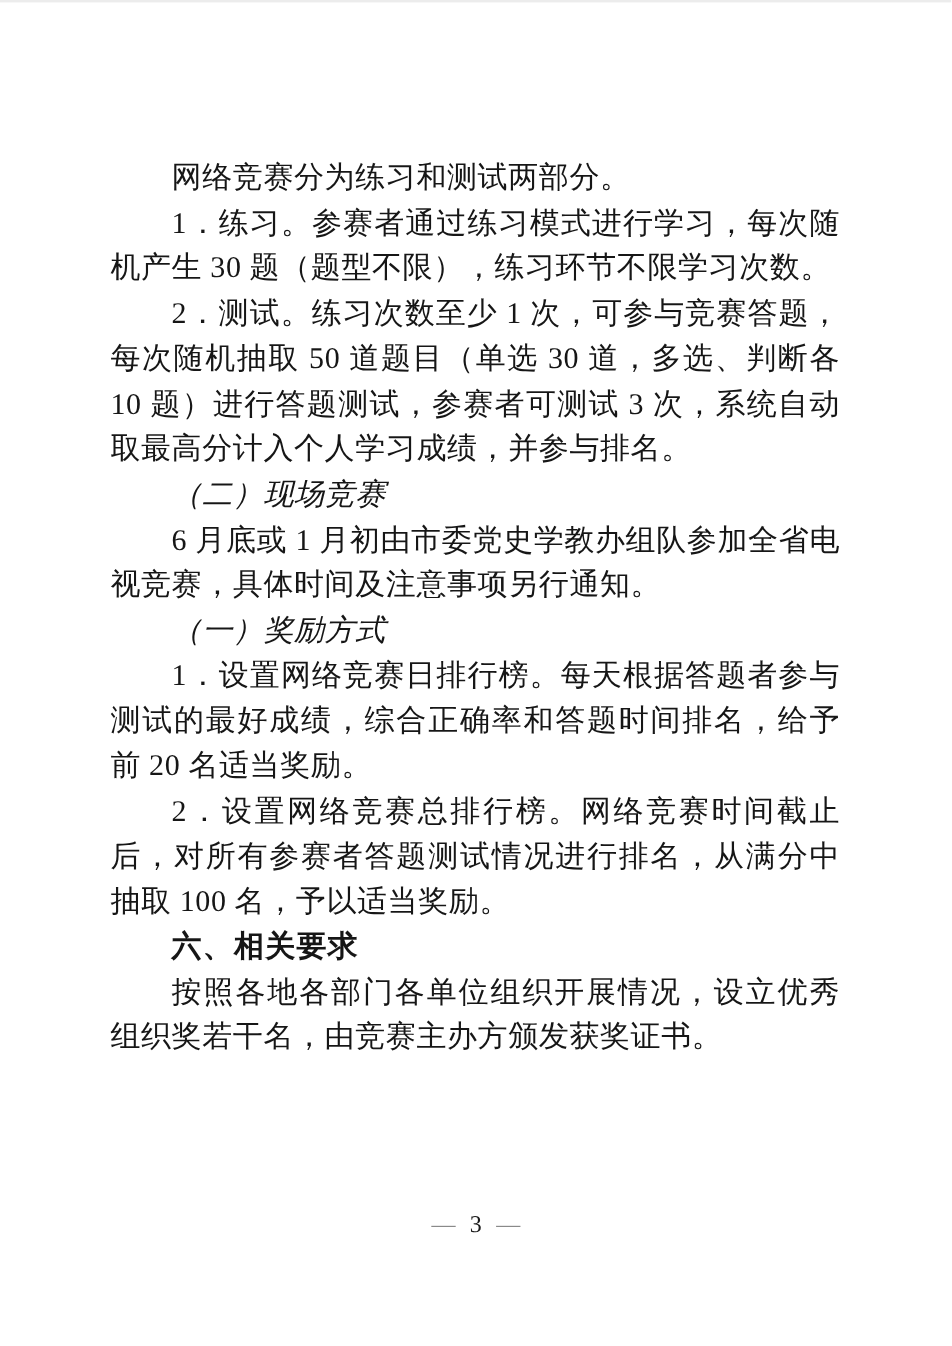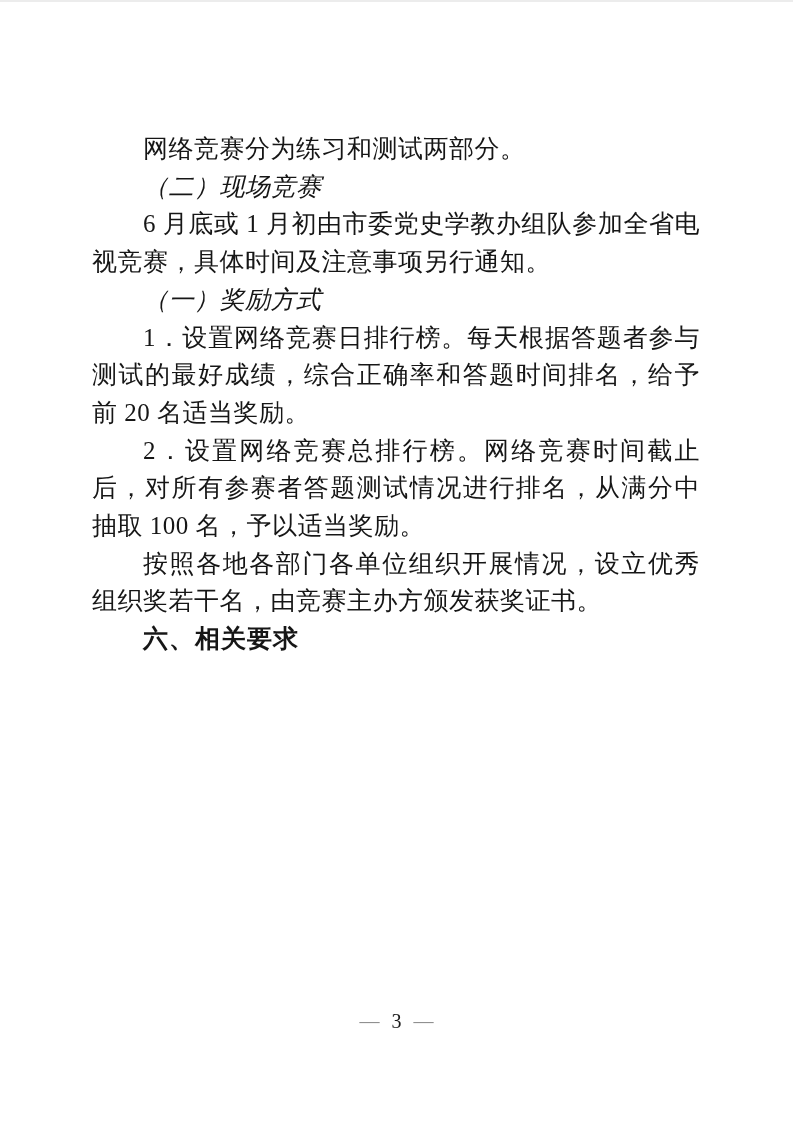--- a/index.html
+++ b/index.html
@@ -68,26 +68,28 @@
 </style>
 </head>
 <body>
 
 <div class="page">
 
   <div class="scan-line"></div>
 
   <div class="content">
     <p class="indent">网络竞赛分为练习和测试两部分。</p>
+    <p class="indent">1．练习。参赛者通过练习模式进行学习，每次随机产生 30 题（题型不限），练习环节不限学习次数。</p>
+    <p class="indent">2．测试。练习次数至少 1 次，可参与竞赛答题，每次随机抽取 50 道题目（单选 30 道，多选、判断各 10 题）进行答题测试，参赛者可测试 3 次，系统自动取最高分计入个人学习成绩，并参与排名。</p>
     <p class="indent h-kai">（二）现场竞赛</p>
     <p class="indent">6 月底或 1 月初由市委党史学教办组队参加全省电视竞赛，具体时间及注意事项另行通知。</p>
     <p class="indent h-kai">（一）奖励方式</p>
     <p class="indent">1．设置网络竞赛日排行榜。每天根据答题者参与测试的最好成绩，综合正确率和答题时间排名，给予前 20 名适当奖励。</p>
     <p class="indent">2．设置网络竞赛总排行榜。网络竞赛时间截止后，对所有参赛者答题测试情况进行排名，从满分中抽取 100 名，予以适当奖励。</p>
+    <p class="indent h-bold">六、相关要求</p>
     <p class="indent">按照各地各部门各单位组织开展情况，设立优秀组织奖若干名，由竞赛主办方颁发获奖证书。</p>
-    <p class="indent h-bold">六、相关要求</p>
   </div>
 
   <div class="footer">
     <span class="dash">—</span><span>3</span><span class="dash">—</span>
   </div>
 
 </div>
 
 </body></html>

